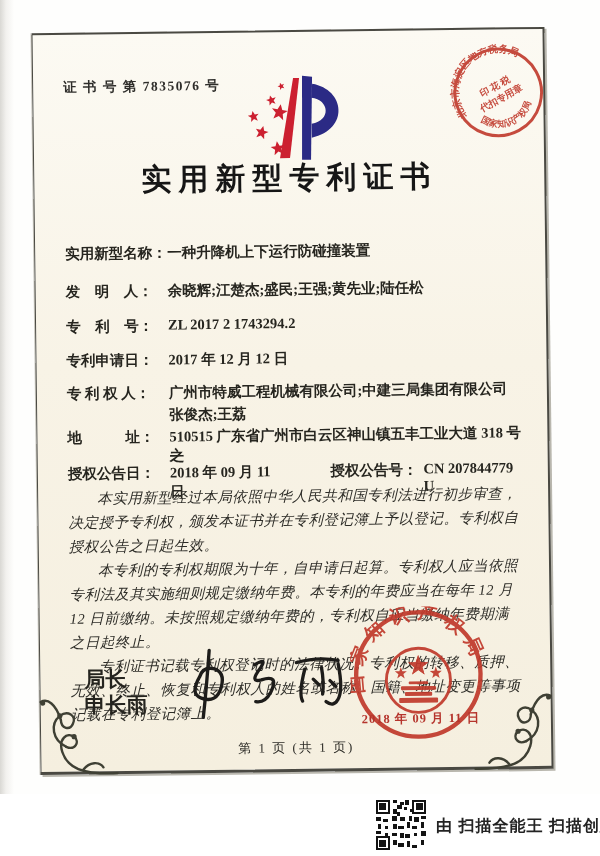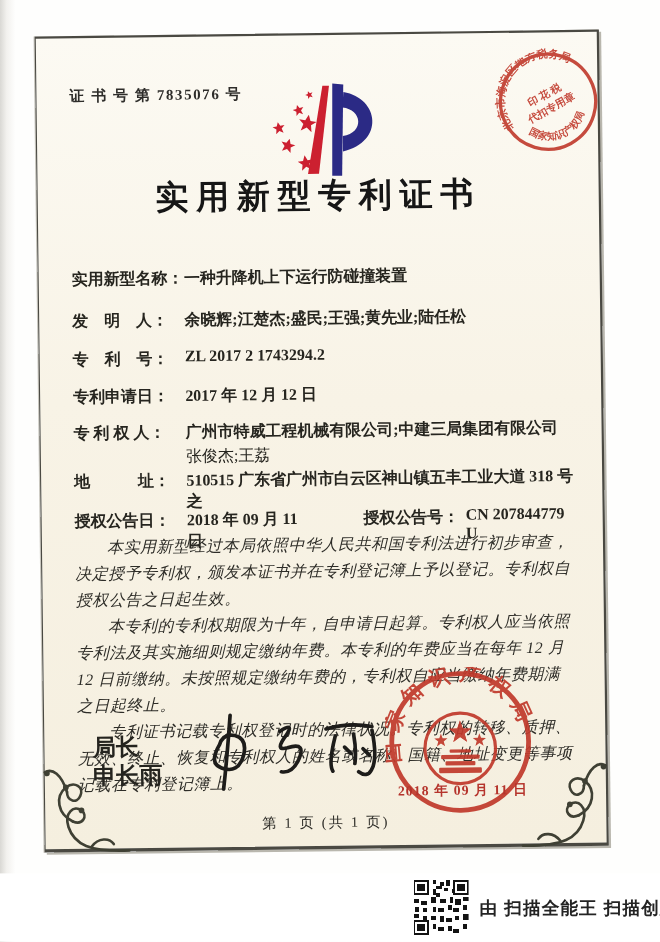--- a/index.html
+++ b/index.html
@@ -17,21 +17,21 @@
     transform:rotate(-0.7deg); transform-origin:50% 50%;
   }
   .cert-no { position:absolute; left:30px; top:44px; font-size:13.5px; letter-spacing:1.5px; color:#2e2d2a; font-weight:bold; }
   .logo { position:absolute; left:204px; top:38px; width:118px; height:98px; }
   .tax-stamp { position:absolute; left:418px; top:16px; width:94px; height:94px; transform:rotate(-28deg); opacity:.9; }
   .title { position:absolute; left:0; top:126px; width:100%; text-align:center;
            font-size:30px; font-weight:bold; letter-spacing:7px; color:#161616; }
   .frow { position:absolute; left:30px; right:26px; font-size:14.5px; color:#26251f; font-weight:bold; display:flex; }
   .flabel { flex:0 0 102px; white-space:nowrap; }
   .fvalue { flex:1; }
-  .fcont { position:absolute; left:132px; font-size:14.5px; font-weight:normal; color:#26251f; }
+  .fcont { position:absolute; left:132px; font-size:14.5px; font-weight:bold; color:#26251f; }
   .frow.pair .flabel2 { margin-left:48px; white-space:nowrap; }
   .paras { position:absolute; left:30px; right:26px; top:452px; }
   .paras p { font-size:14.5px; line-height:24px; color:#2e2d28; text-indent:2em;
              font-style:italic; letter-spacing:.5px; }
   .sig-block { position:absolute; left:44px; top:632px; font-size:21px; font-weight:bold; color:#25241f; line-height:26px; }
   .sig-script { position:absolute; left:134px; top:610px; width:184px; height:84px; }
   .seal { position:absolute; left:310px; top:576px; width:136px; height:136px; opacity:.92; }
   .seal-date { position:absolute; left:314px; top:680px; width:132px; text-align:center;
                color:#b5342c; font-size:12.5px; font-weight:bold; letter-spacing:1px; }
   .page-num { position:absolute; left:0; bottom:12px; width:100%; text-align:center;

